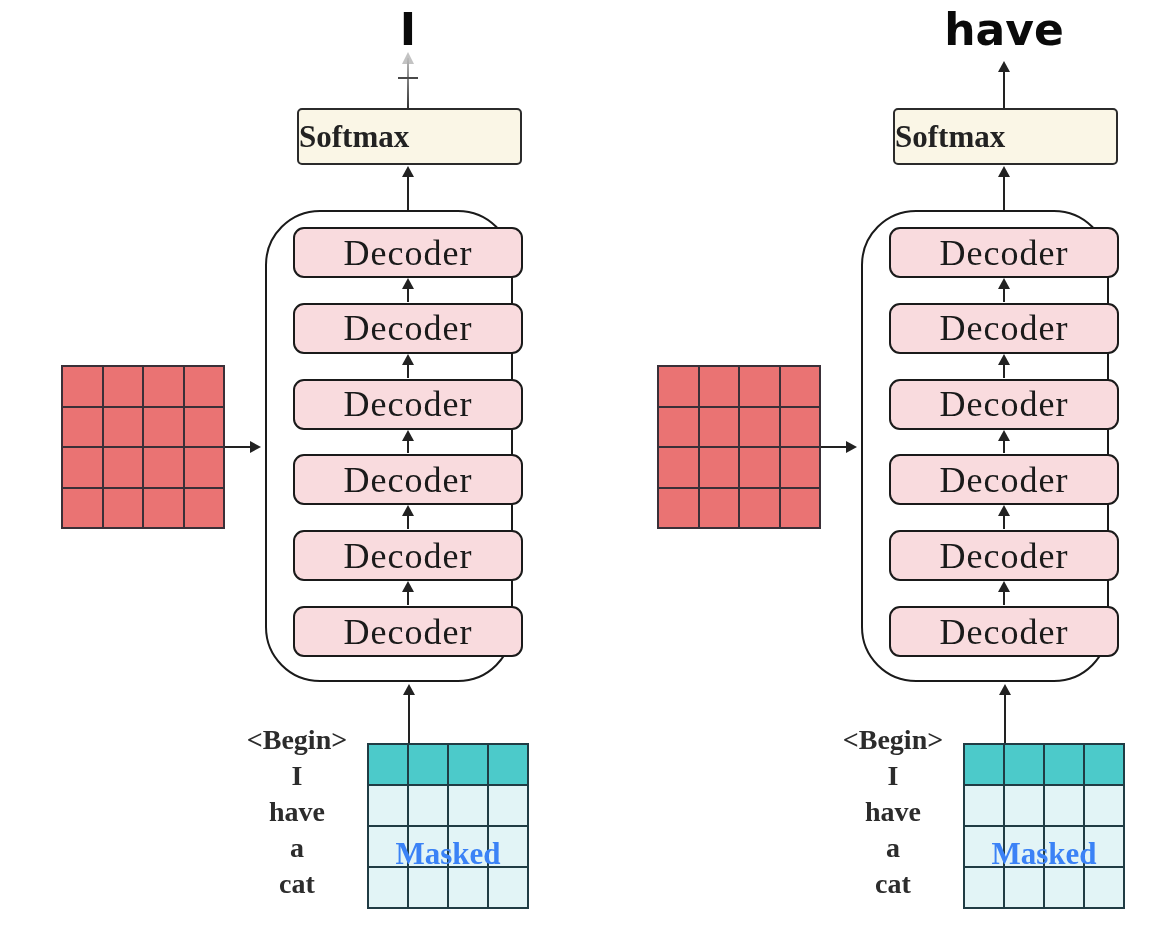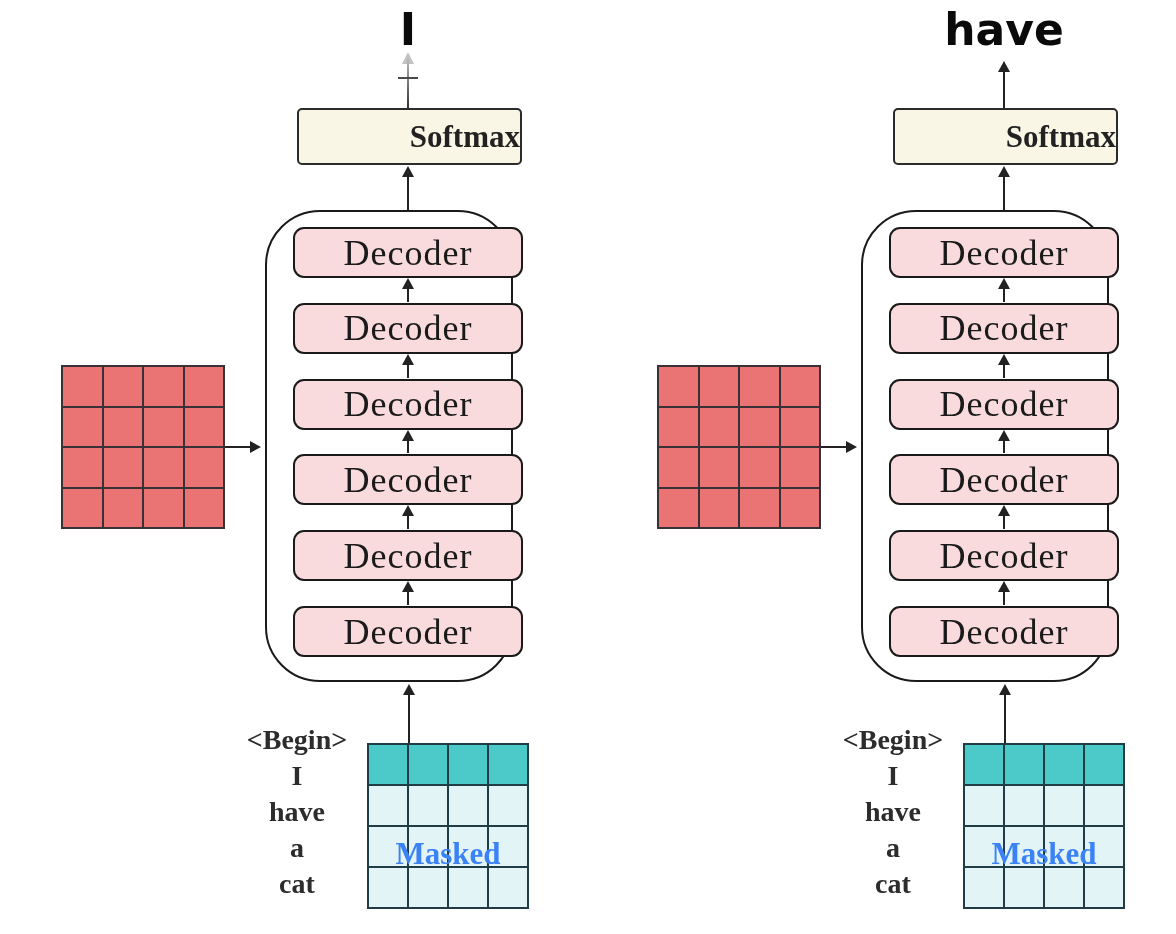--- a/index.html
+++ b/index.html
@@ -44,21 +44,21 @@
   }
   .out-arrow{left:407px;top:71px;height:37px;}
   .sm-arrow{left:407px;top:176px;height:34px;}
   .in-arrow{left:408px;top:694px;height:49px;}
   .mat-arrow{left:225px;top:446px;width:26px;}
 
   
   .softmax{
     position:absolute;left:297px;top:108px;width:225px;height:57px;
     box-sizing:border-box;background:#FAF6E6;border:2px solid #2b2b2b;
-    border-radius:5px;display:flex;align-items:center;justify-content:flex-end;
+    border-radius:5px;display:flex;align-items:center;justify-content:flex-start;
     font-weight:bold;font-size:31px;color:#222222;
   }
 
   
   .stack{
     position:absolute;left:265px;top:210px;width:248px;height:472px;
     box-sizing:border-box;background:#ffffff;border:2px solid #1a1a1a;
     border-radius:55px;
   }
   .decoder-box{

